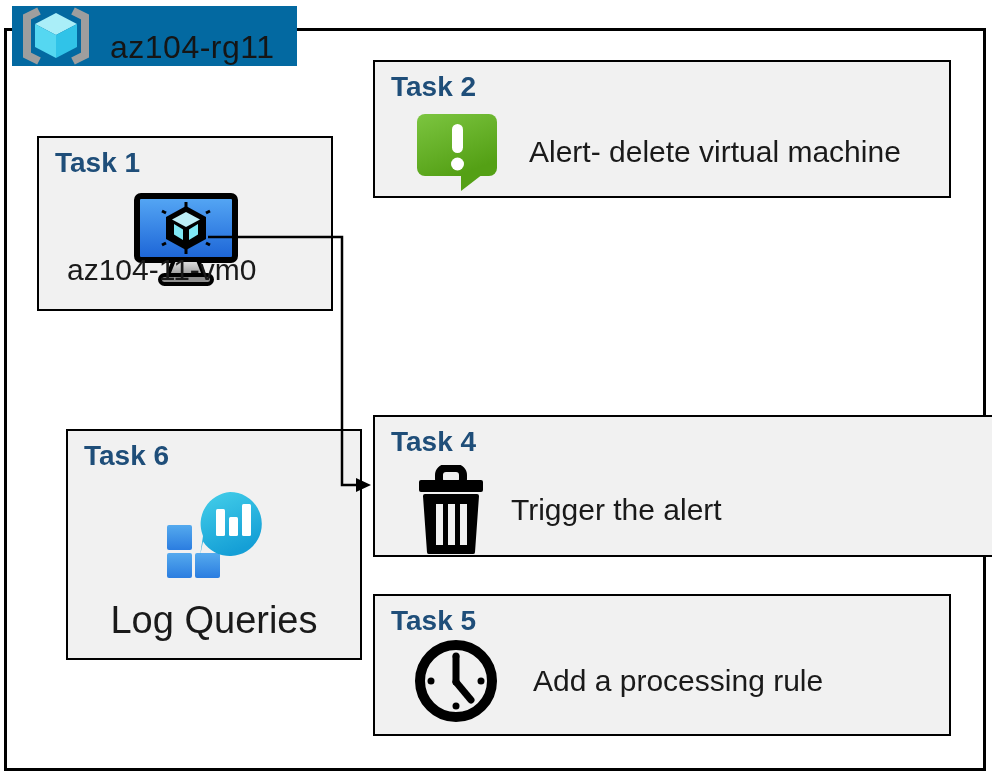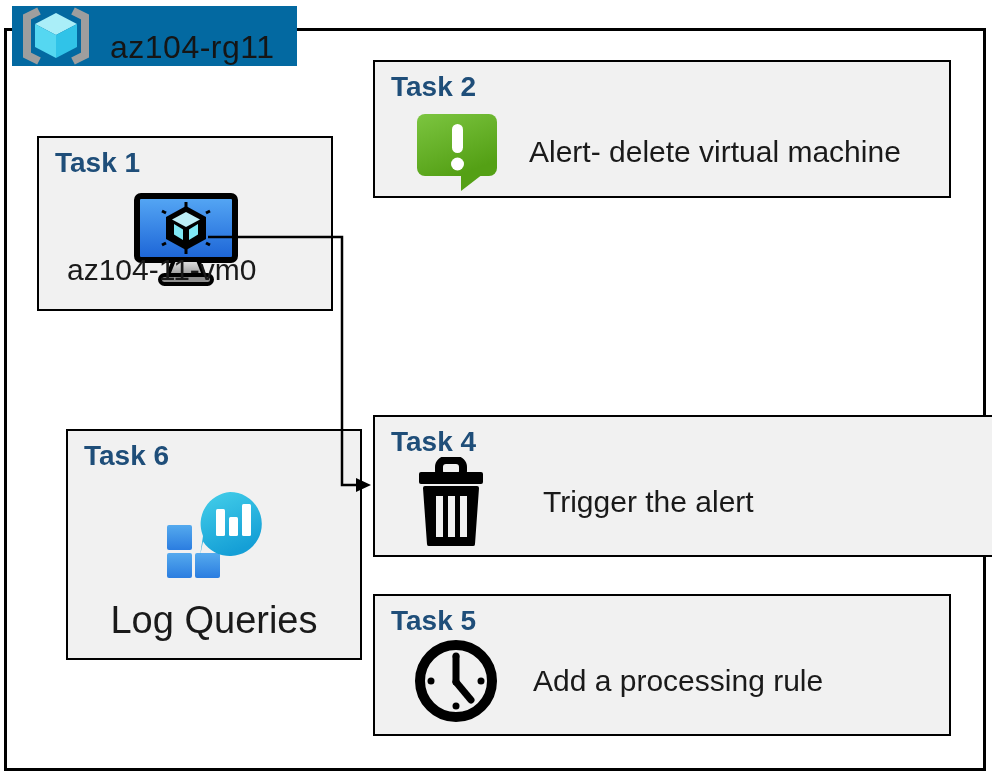--- a/index.html
+++ b/index.html
@@ -31,21 +31,21 @@
   .task6 .task-label { position:absolute; left:0; right:0; bottom:16px; text-align:center;
                        font-size:38px; }
 
   
   .task2 { left:373px; top:60px;  width:578px; height:138px;text-decoration:underline; }
   .task3 { left:373px; top:239px; width:578px; height:138px; }
   .task4 { left:373px; top:415px; width:659px; height:142px; }
   .task5 { left:373px; top:594px; width:578px; height:142px; }
   .task2 .content-row { left:40px; top:50px; gap:30px;text-align:right; }
   .task3 .content-row { left:42px; top:52px; gap:34px; }
-  .task4 .content-row { left:40px; top:40px; gap:56px; }
+  .task4 .content-row { left:40px; top:48px; gap:24px; }
   .task5 .content-row { left:38px; top:42px; gap:34px; }
   .icon-cell { display:flex; align-items:center; justify-content:center; }
 
   
   .connector-layer { position:absolute; left:0; top:0; width:992px; height:774px;
                      z-index:4; pointer-events:none; }
 </style>
 </head>
 <body>
 

